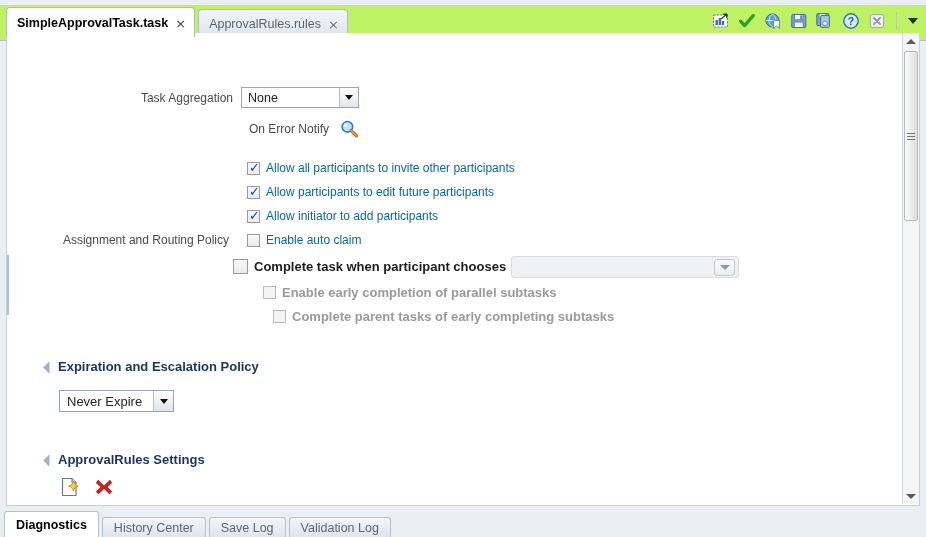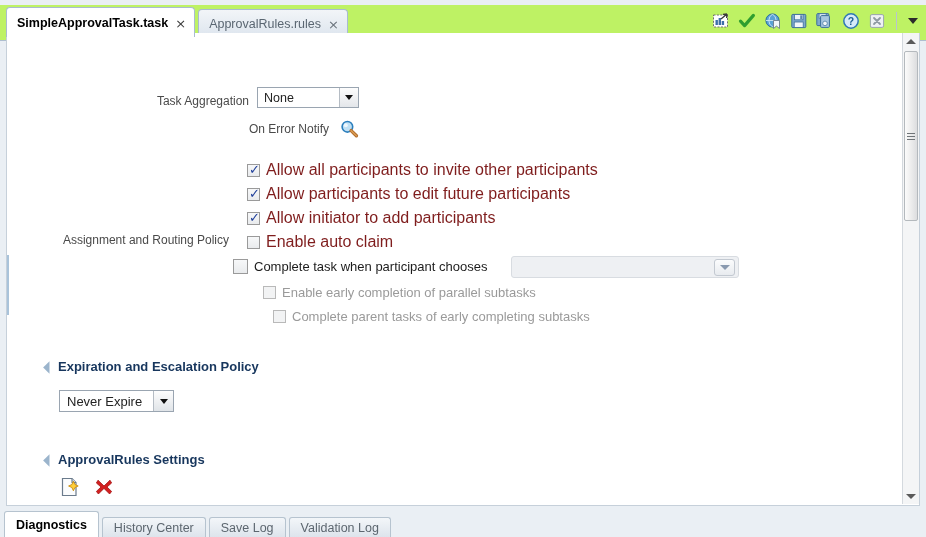--- a/index.html
+++ b/index.html
@@ -174,22 +174,22 @@
   .cbox.lg { width: 15px; height: 15px; }
   .cbox.dis { border-color: #b9b9b9; background: #f2f3f4; }
   .cbox .tick {
     position: absolute;
     left: 1px; top: -2px;
     font-size: 13px; line-height: 1;
     color: #1f3f9a;
     font-weight: bold;
     font-family: "DejaVu Sans", sans-serif;
   }
-  .cb-label { margin-left: 6px; font-size: 16px; color: #7f1d1d; white-space: nowrap; }
-  .cb-label.big { font-size: 13px; color: #1c1c1c; }
+  .cb-label { margin-left: 6px; font-size: 12px; color: #0369a1; white-space: nowrap; }
+  .cb-label.big { font-size: 13px; color: #1c1c1c; font-weight: bold; }
   .cb-label.dis { color: #9a9a9a; }
 
   
   .section-hdr {
     position: absolute;
     display: flex; align-items: center; gap: 4px;
     font-size: 13px; font-weight: bold; color: #17365d;
     cursor: default;
   }
   .twisty {
@@ -366,23 +366,23 @@
         <span style="width:0;height:0;border-left:5px solid transparent;border-right:5px solid transparent;border-top:6px solid #2b2b2b;"></span>
       </span>
     </div>
   </div>
 
   <div class="editor">
 
     <div class="leftaccent"></div>
 
 
-    <div class="row" style="left:0; top:54px; width:352px; justify-content:flex-end;align-items:flex-end;">
+    <div class="row" style="left:0; top:54px; width:352px; justify-content:flex-end;">
       <span class="fld-label">Task Aggregation</span>
-      <span class="sel" style="width:102px; margin-left:8px;">
+      <span class="sel" style="width:118px; margin-left:8px;">
         <span class="sel-text">None</span>
         <span class="sel-btn">
             <span class="caret-dn"></span>
           </span>
       </span>
     </div>
 
     <div class="row" style="left:0; top:86px; width:352px; justify-content:flex-end;">
       <span class="fld-label">On Error Notify</span>
       <span style="margin-left:10px; display:inline-flex;">

